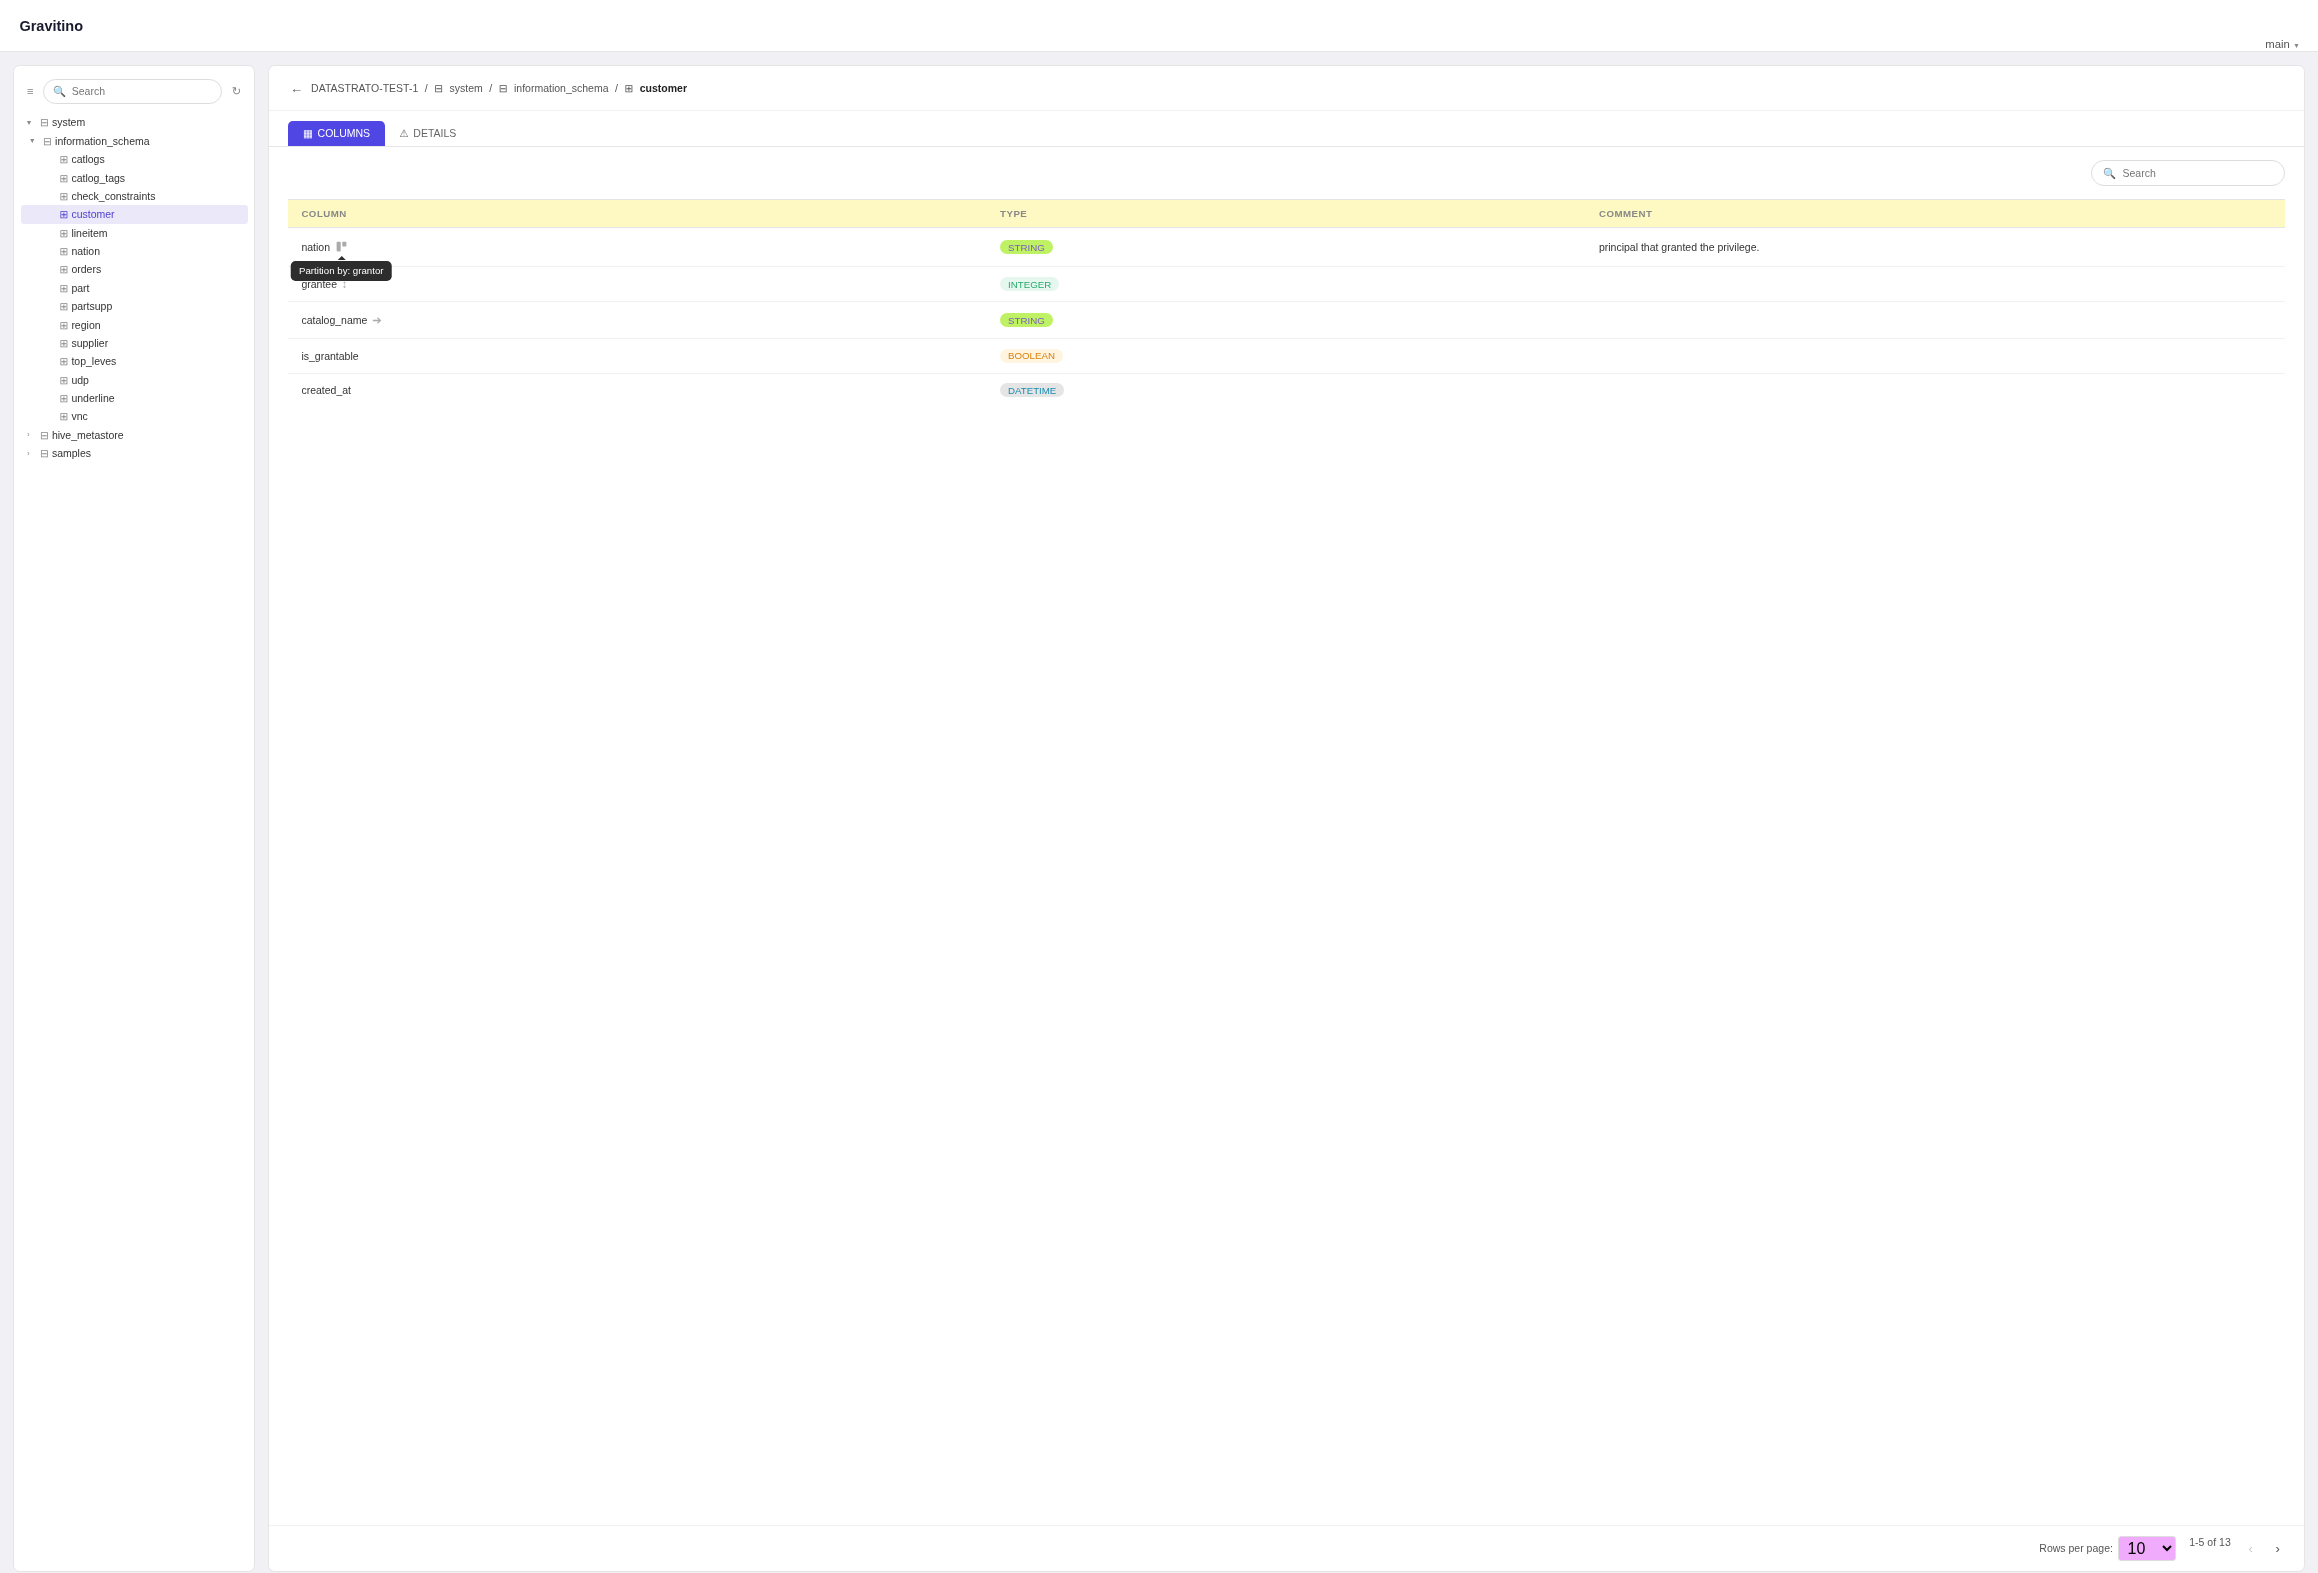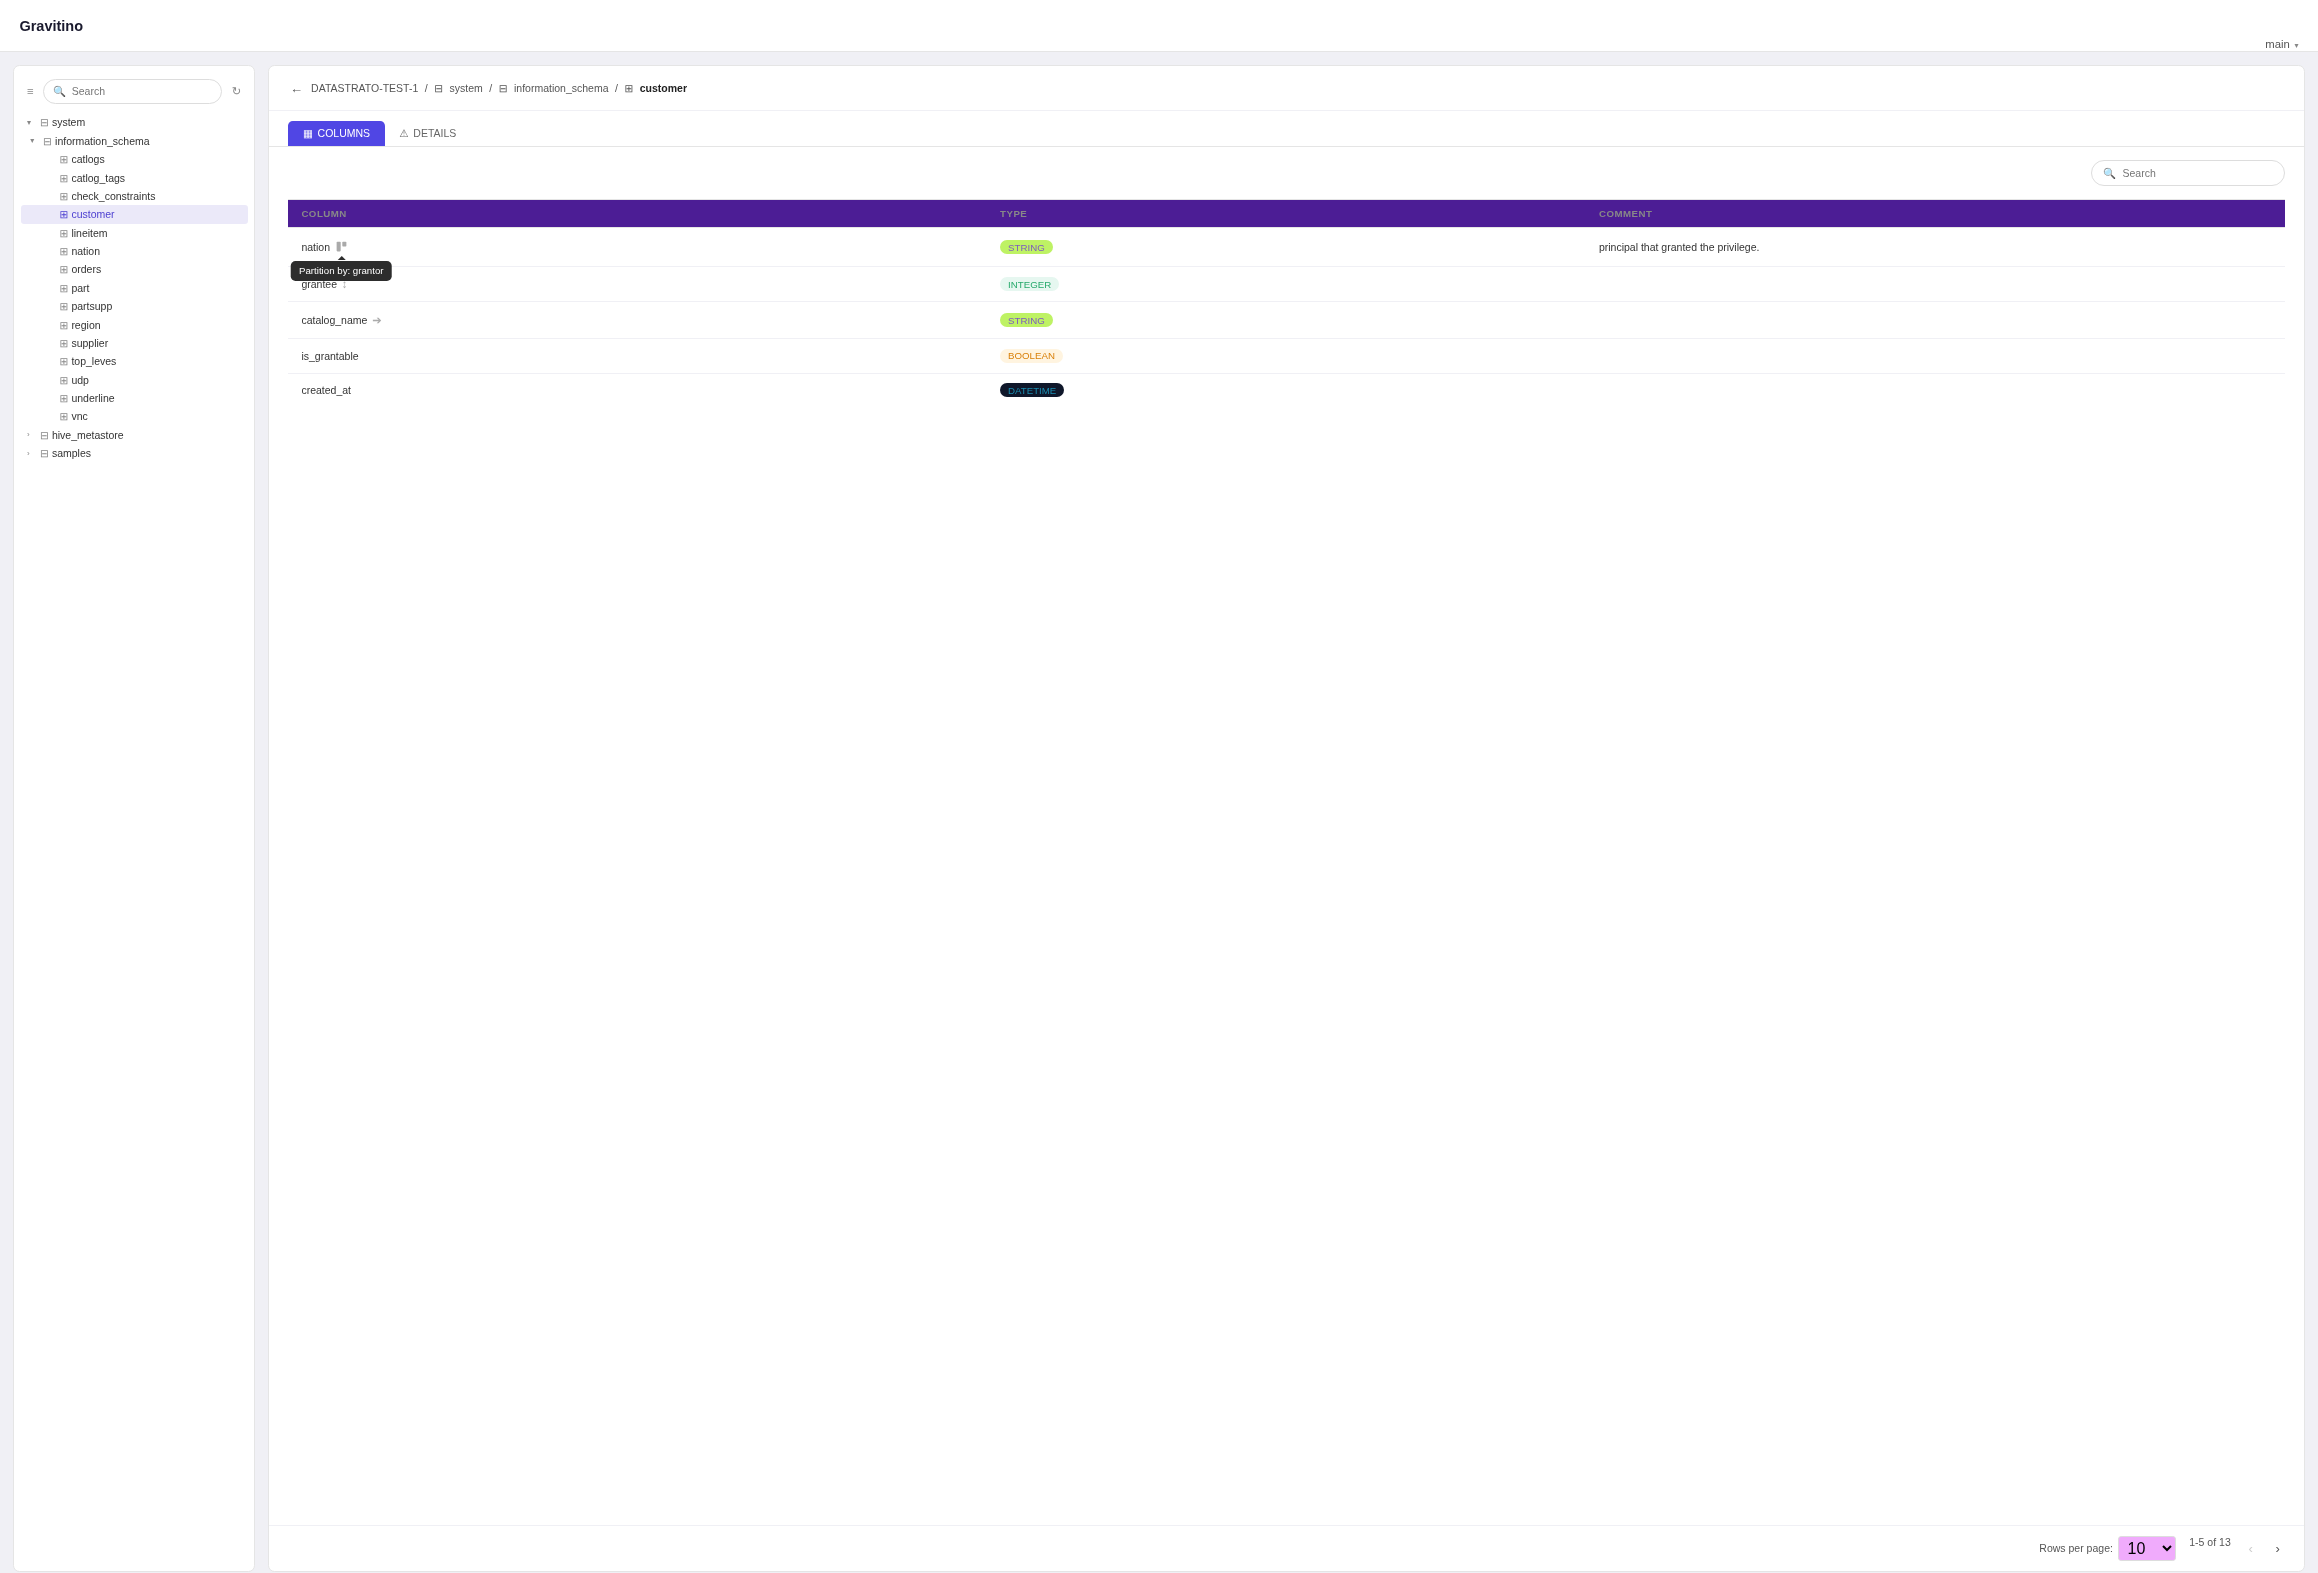--- a/index.html
+++ b/index.html
@@ -232,21 +232,21 @@
       border-bottom: 0.8px solid #e5e5e5;
     }
     .data-table th {
       padding: 8px 13px;
       text-align: left;
       font-size: 9.7px;
       font-weight: 600;
       color: #888;
       letter-spacing: 0.05em;
       text-transform: uppercase;
-      background: #4c1d95;
+      background: #fef9c3;
     }
     .data-table th.resizable {
       position: relative;
     }
     .data-table th .th-inner {
       display: flex;
       align-items: center;
       gap: 3.2px;
     }
     .col-resizer {
@@ -269,21 +269,21 @@
     .badge {
       display: inline-block;
       padding: 1.6px 8px;
       border-radius: 9.7px;
       font-size: 9.7px;
       font-weight: 500;
     }
     .badge-string { background: #bef264; color: #7c5bbf; }
     .badge-integer { background: #e6f7f0; color: #27a96c; }
     .badge-boolean { background: #fff4e0; color: #d9800a; }
-    .badge-datetime { background: #0f172a; color: #1a8cb0; }
+    .badge-datetime { background: #e5e5e5; color: #1a8cb0; }
 
     
     .col-icons {
       display: flex;
       align-items: center;
       gap: 3.2px;
     }
     .col-icon-btn {
       background: none;
       border: none;

